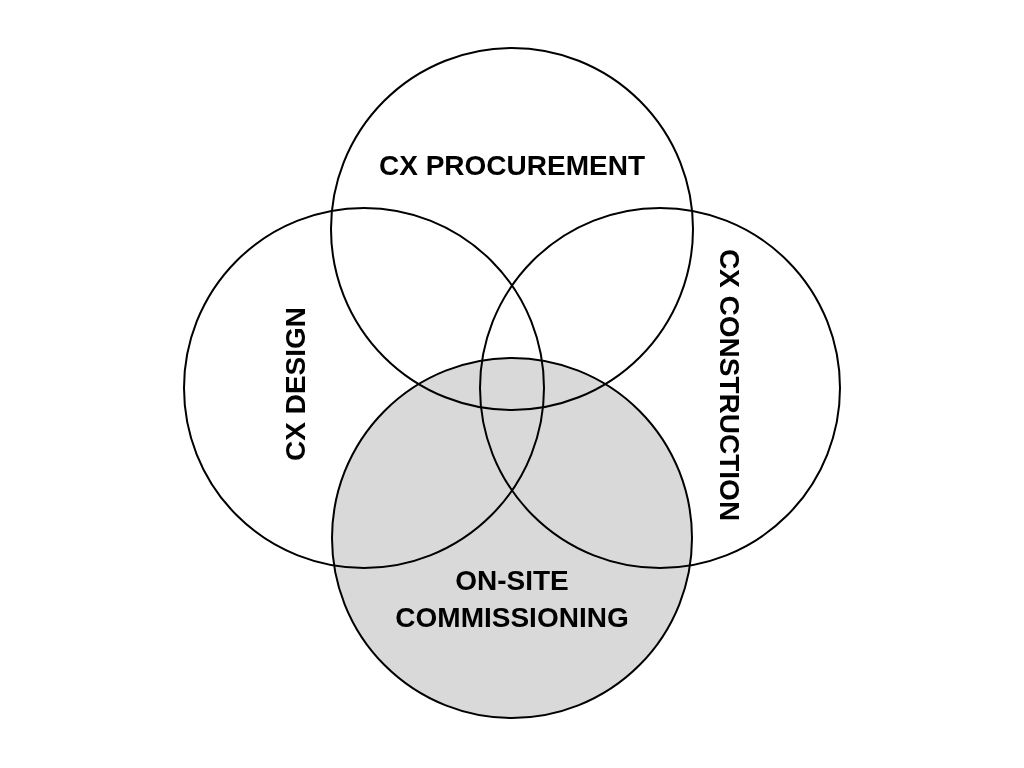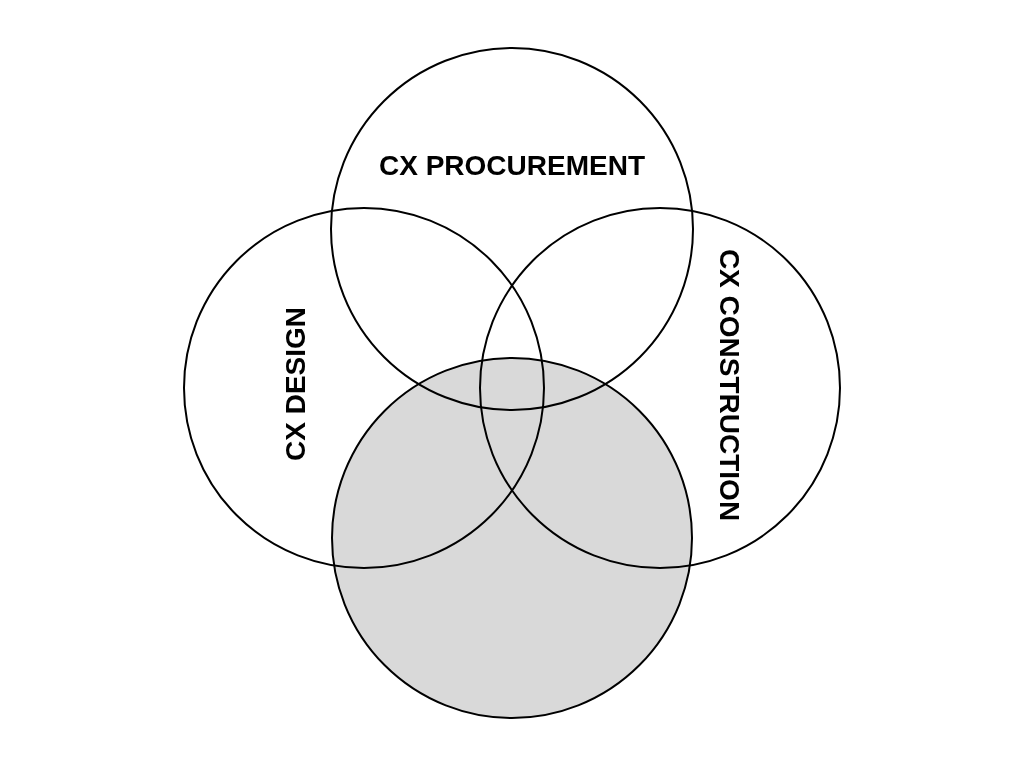--- a/index.html
+++ b/index.html
@@ -71,14 +71,18 @@
     <circle cx="364" cy="388" r="180" fill="none" stroke-width="2" stroke="#000000"></circle>
     <circle cx="660" cy="388" r="180" fill="none" stroke-width="2" stroke="#000000"></circle>
   </svg>
 
   <div class="circle-label label-top">CX PROCUREMENT</div>
 
   <div class="circle-label label-left">CX DESIGN</div>
 
   <div class="circle-label label-right">CX CONSTRUCTION</div>
 
+  <div class="circle-label label-bottom">
+    <span>ON-SITE</span>
+    <span>COMMISSIONING</span>
+  </div>
 
 </div>
 
 </body></html>

